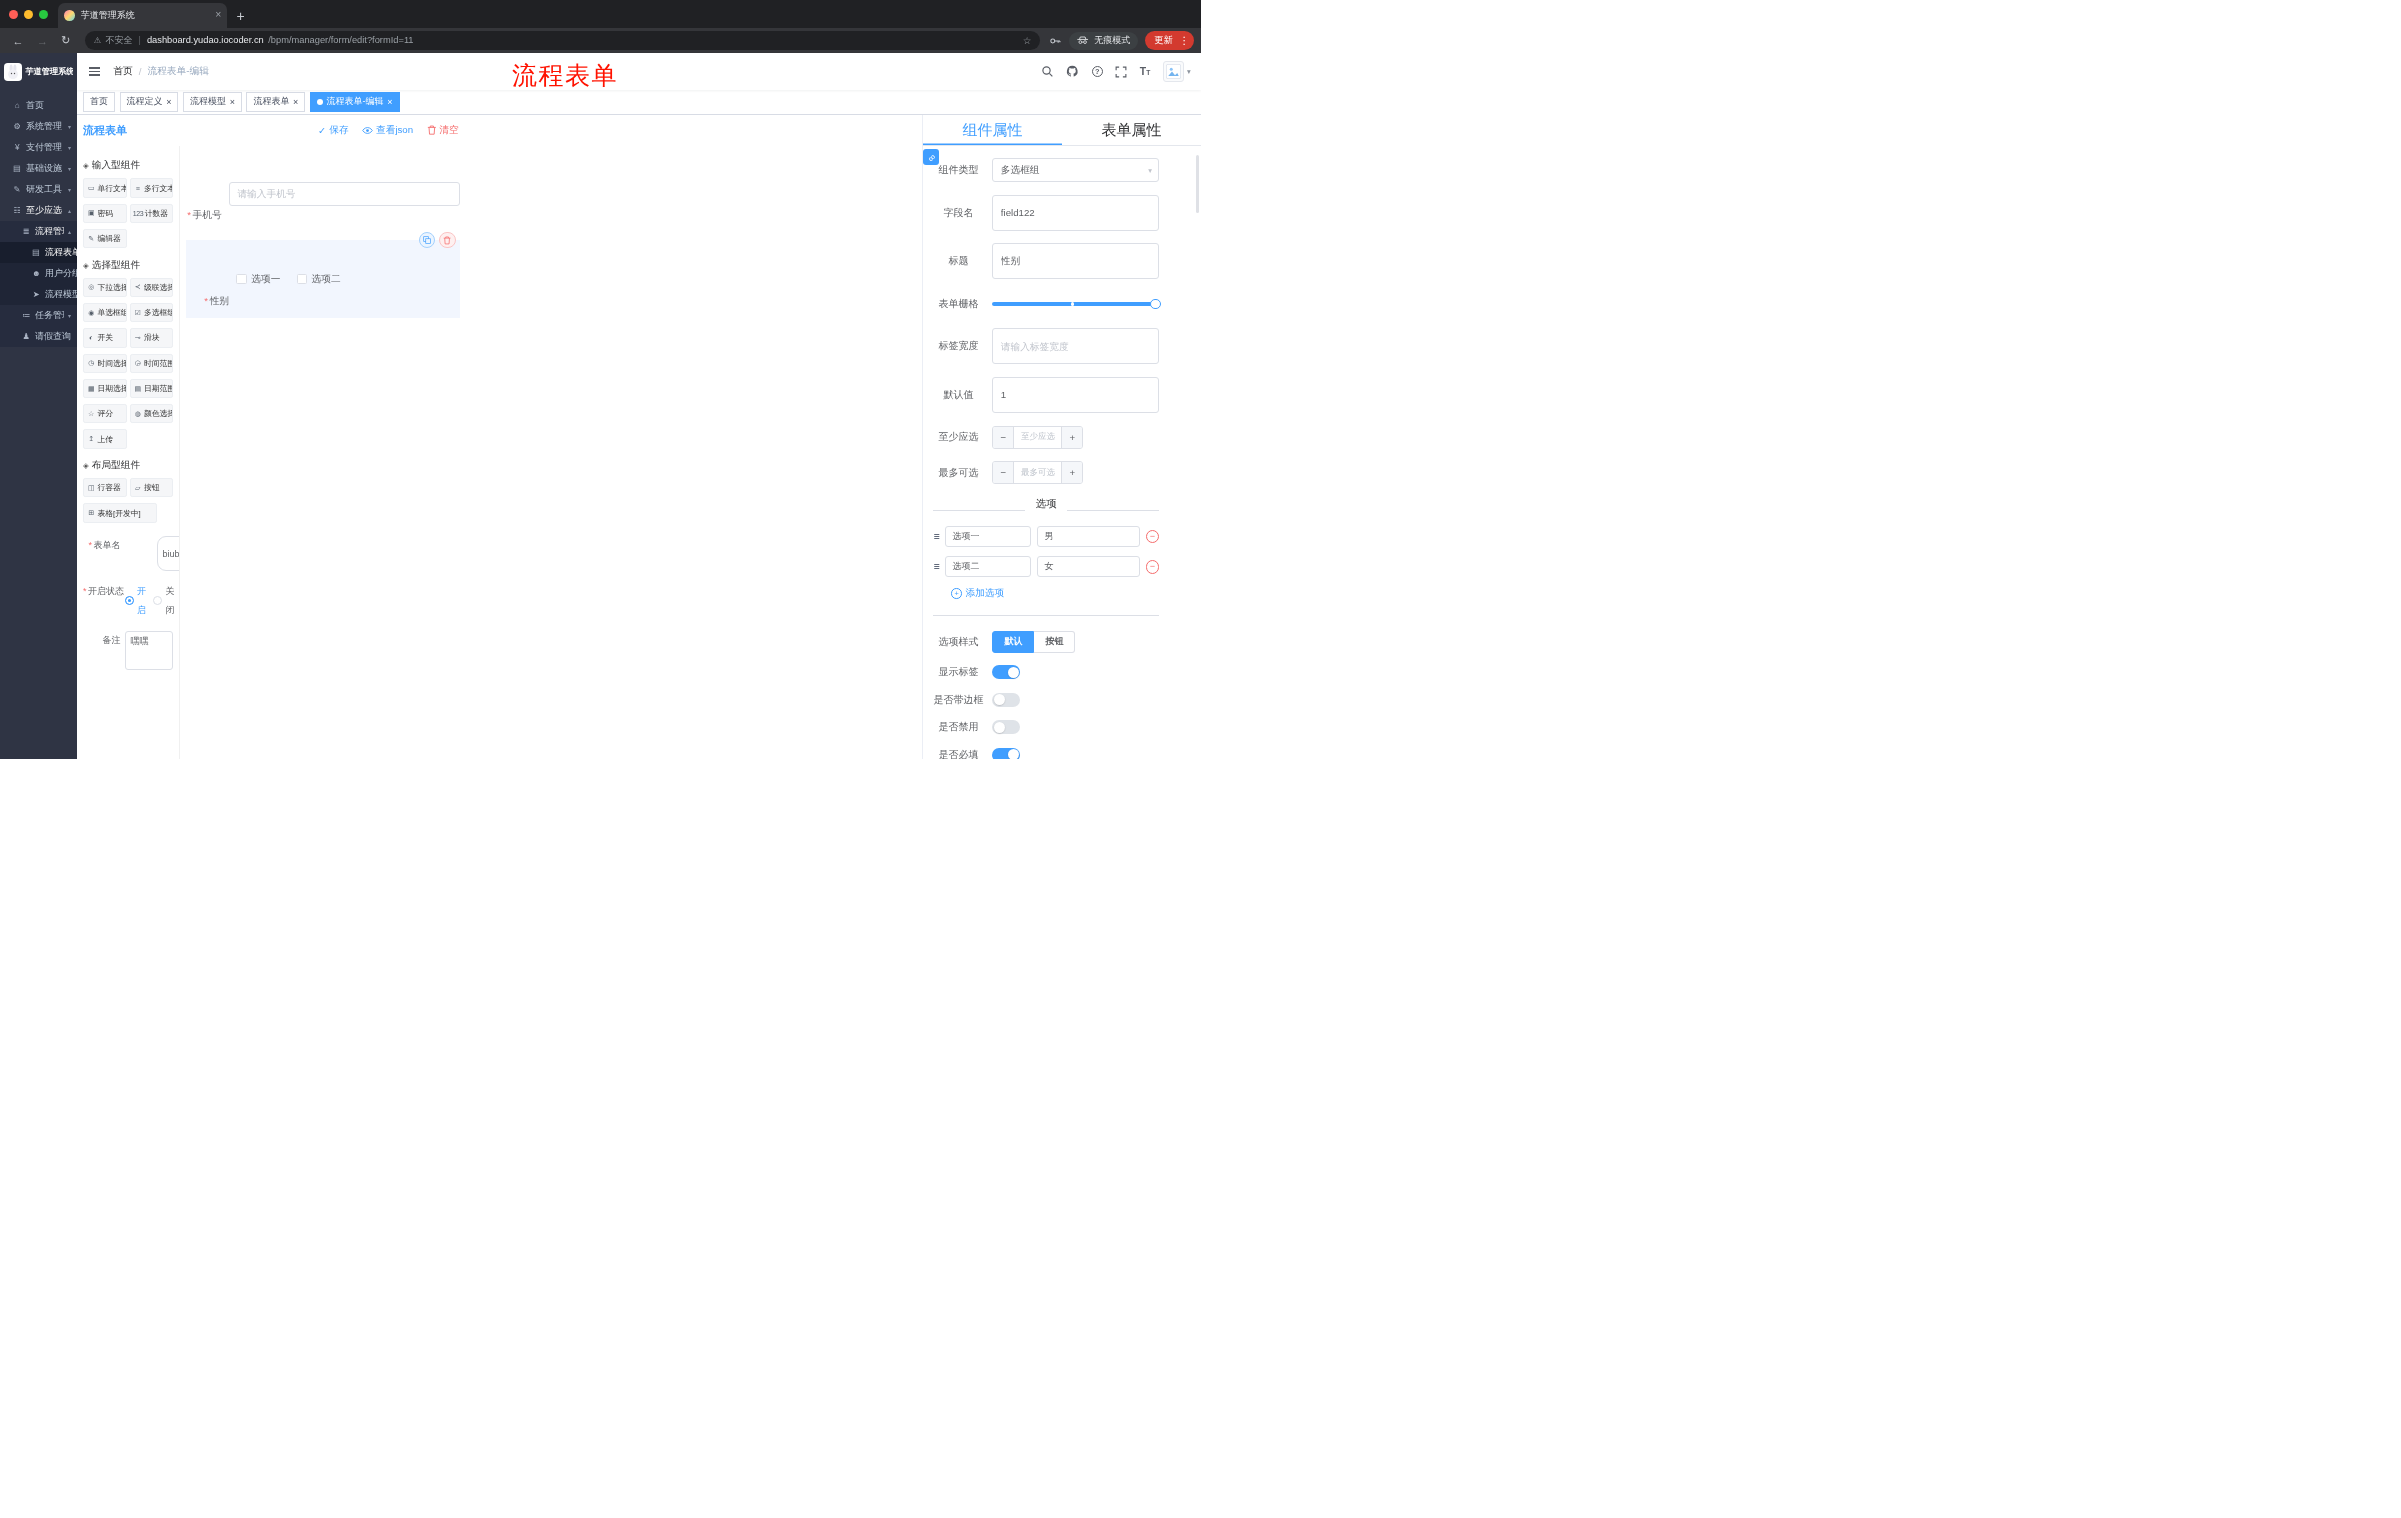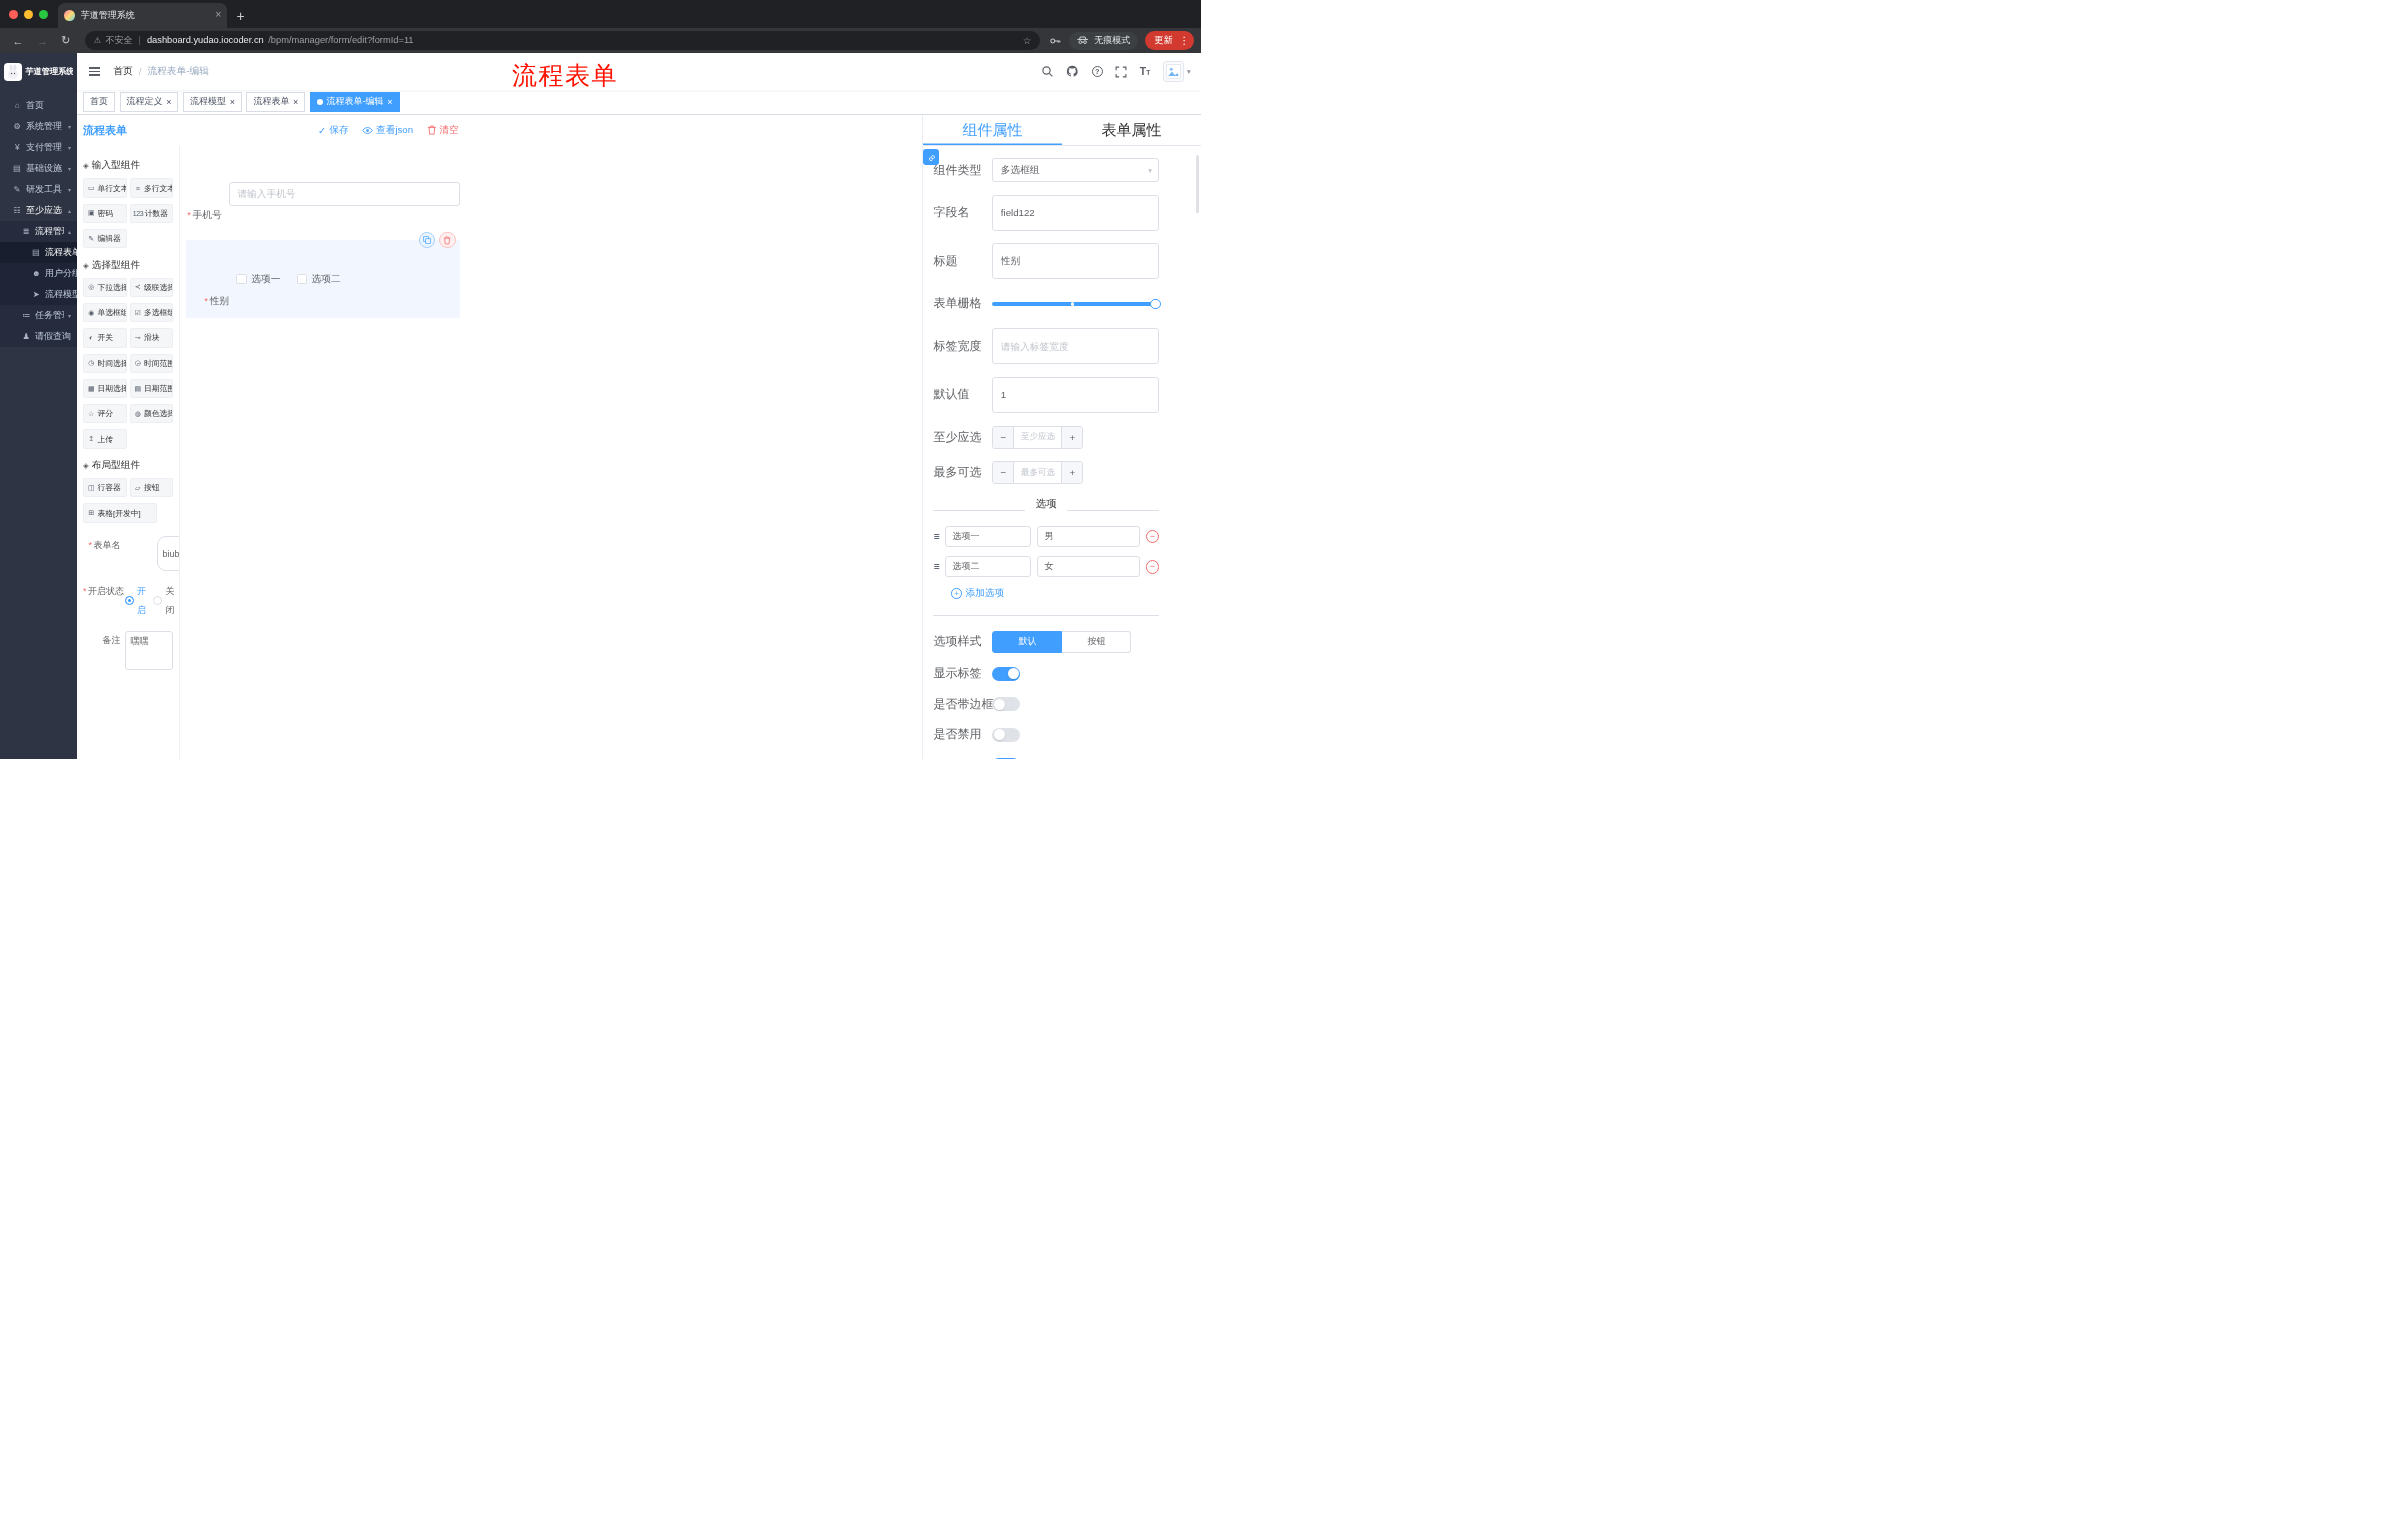--- a/index.html
+++ b/index.html
@@ -125,21 +125,21 @@
   
   .panel { width:279px; flex:none; border-left:0.7px solid #ebeef5; position:relative; display:flex; flex-direction:column; }
   .panel-link { position:absolute; left:0; top:34px; width:16.3px; height:16.3px; background:#409eff; border-radius:3px; color:#fff; display:flex; align-items:center; justify-content:center; font-size:9.7px; cursor:pointer; }
   .panel-link span { transform:rotate(-45deg); display:block; }
   .pscroll { position:absolute; right:2.2px; top:40px; width:3px; height:58px; background:#dfe1e6; border-radius:1.5px; }
   .panel-tabs { height:31px; display:flex; border-bottom:0.7px solid #e4e7ed; flex:none; }
   .ptab { flex:1; display:flex; align-items:center; justify-content:center; font-size:15px; color:#303133; cursor:pointer; }
   .ptab.active { color:#409eff; box-shadow:inset 0 -1.5px 0 #409eff; }
   .panel-body { flex:1; overflow:hidden; padding:12px 42px 0 10.4px; }
   .prow { display:flex; align-items:center; margin-bottom:12.6px; }
-  .plabel { width:59px; flex:none; text-align:left; padding-right:9px; font-size:12px; color:#606266; white-space:nowrap; }
+  .plabel { width:59px; flex:none; text-align:center; padding-right:9px; font-size:10px; color:#606266; white-space:nowrap; }
   .pctrl { flex:1; min-width:0; }
   .pinput { width:100%; height:36px; border:0.7px solid #dcdfe6; border-radius:3px; padding:0 7.4px; font-size:9.7px; color:#606266; font-family:inherit; }
   .pinput::placeholder { color:#c0c4cc; }
   .pselect { height:24px; border:0.7px solid #dcdfe6; border-radius:3px; padding:0 6px 0 7.4px; font-size:9.7px; color:#606266; display:flex; align-items:center; cursor:pointer; }
   .pselect .sel-caret { margin-left:auto; color:#c0c4cc; font-size:7.4px; }
   .slider { position:relative; height:24px; display:flex; align-items:center; }
   .s-track { width:100%; height:3.7px; background:#409eff; border-radius:2.2px; }
   .s-mark { position:absolute; left:47%; width:3.7px; height:3.7px; background:#fff; border-radius:50%; }
   .s-handle { position:absolute; right:-1.5px; width:10.4px; height:10.4px; background:#fff; border:1.5px solid #409eff; border-radius:50%; }
   .stepper { width:91px; height:23px; border:0.7px solid #dcdfe6; border-radius:3px; display:flex; overflow:hidden; }
@@ -152,21 +152,21 @@
   .divider span { padding:0 10.4px; font-size:10.4px; color:#303133; }
   .orow { display:flex; align-items:center; gap:6px; margin-bottom:9.7px; }
   .drag-ic { font-size:10.4px; color:#2f3b52; flex:none; cursor:grab; }
   .oinput1 { width:86px; height:21px; border:0.7px solid #dcdfe6; border-radius:3px; padding:0 6px; font-size:9px; color:#606266; font-family:inherit; }
   .oinput2 { flex:1; min-width:0; height:21px; border:0.7px solid #dcdfe6; border-radius:3px; padding:0 6px; font-size:9px; color:#606266; font-family:inherit; }
   .orm { width:13.4px; height:13.4px; flex:none; border:1.1px solid #f56c6c; color:#f56c6c; border-radius:50%; display:flex; align-items:center; justify-content:center; font-size:9px; line-height:1; cursor:pointer; }
   .add-opt { display:flex; align-items:center; gap:3.7px; color:#409eff; font-size:9.7px; margin:1.5px 0 4.5px 18px; cursor:pointer; }
   .add-ic { width:10.4px; height:10.4px; border:0.7px solid #409eff; border-radius:50%; display:flex; align-items:center; justify-content:center; font-size:7.4px; line-height:1; }
   .hr { border:none; height:0.7px; background:#dcdfe6; margin:15px 0; }
   .seg { display:flex; }
-  .seg-btn { height:22px; padding:0 25px; display:flex; align-items:center; font-size:9px; border:0.7px solid #dcdfe6; color:#606266; background:#fff; cursor:pointer; }
+  .seg-btn { height:22px; padding:0 11px; display:flex; align-items:center; font-size:9px; border:0.7px solid #dcdfe6; color:#606266; background:#fff; cursor:pointer;font-weight:bold; }
   .seg-btn.first { border-radius:3px 0 0 3px; }
   .seg-btn.last { border-radius:0 3px 3px 0; border-left:none; }
   .seg-btn.on { background:#409eff; border-color:#409eff; color:#fff; }
   .swrow { margin-bottom:13.4px; }
   .esw { width:28px; height:14px; border-radius:7.4px; background:#dfe3e8; display:inline-flex; align-items:center; padding:1.5px; cursor:pointer; }
   .esw .knob { width:11px; height:11px; border-radius:50%; background:#fff; box-shadow:0 0.7px 1.5px rgba(0,0,0,.2); }
   .esw.on { background:#409eff; justify-content:flex-end; }
 
   svg { display:block; }
 </style>

